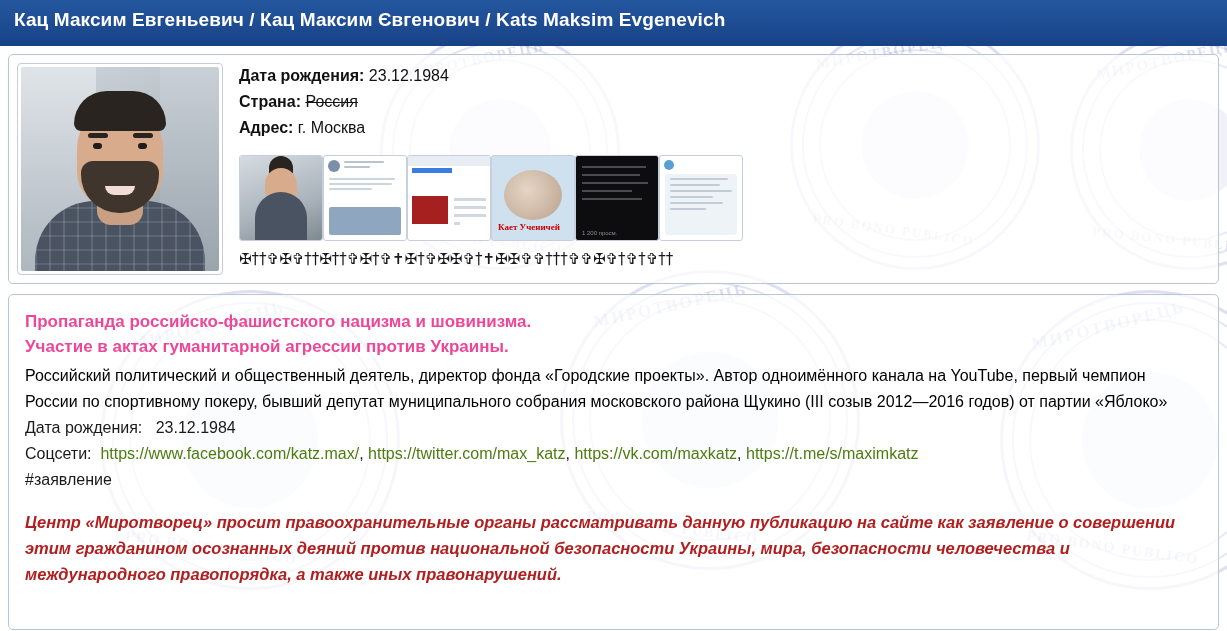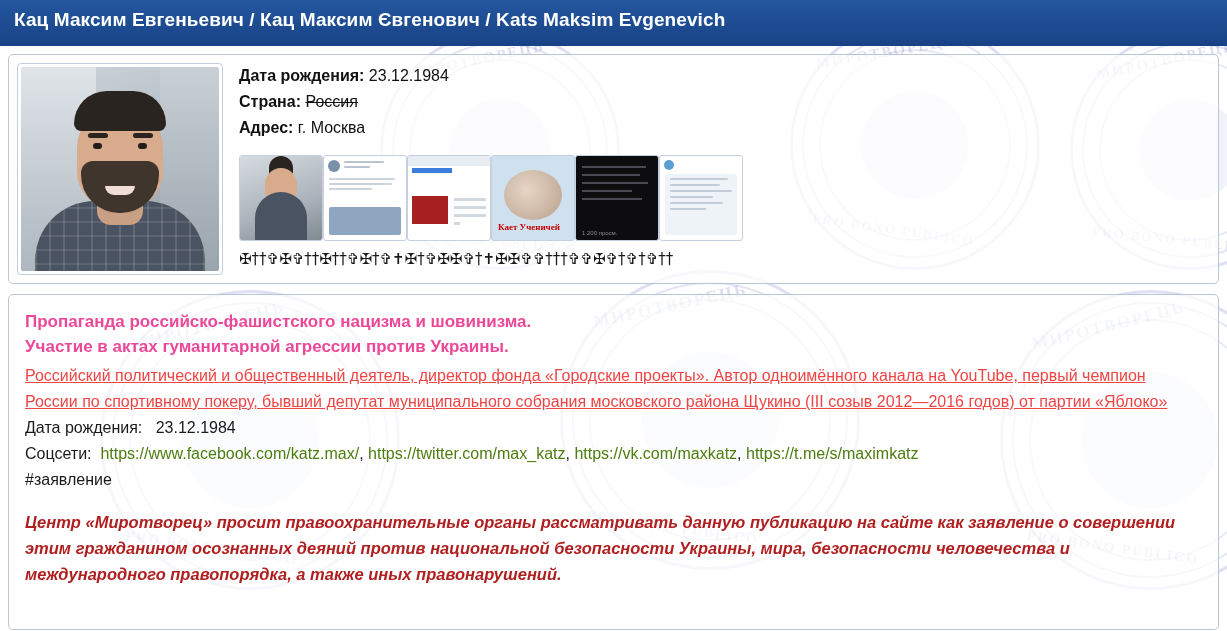--- a/index.html
+++ b/index.html
@@ -262,23 +262,22 @@
   }
   .hl {
     font-size: 17px;
     font-weight: bold;
     color: #ec4899;
     line-height: 25px;
   }
   .para {
     font-size: 16px;
     line-height: 26px;
-    color: #ef4444;
+    color: #000000;
     margin-top: 4px;
-    text-decoration: underline;
   }
   .para a, .link {
     color: #4d7c0f;
     text-decoration: none;
   }
   .small-line {
     font-size: 16px;
     line-height: 26px;
   }
   .notice {

